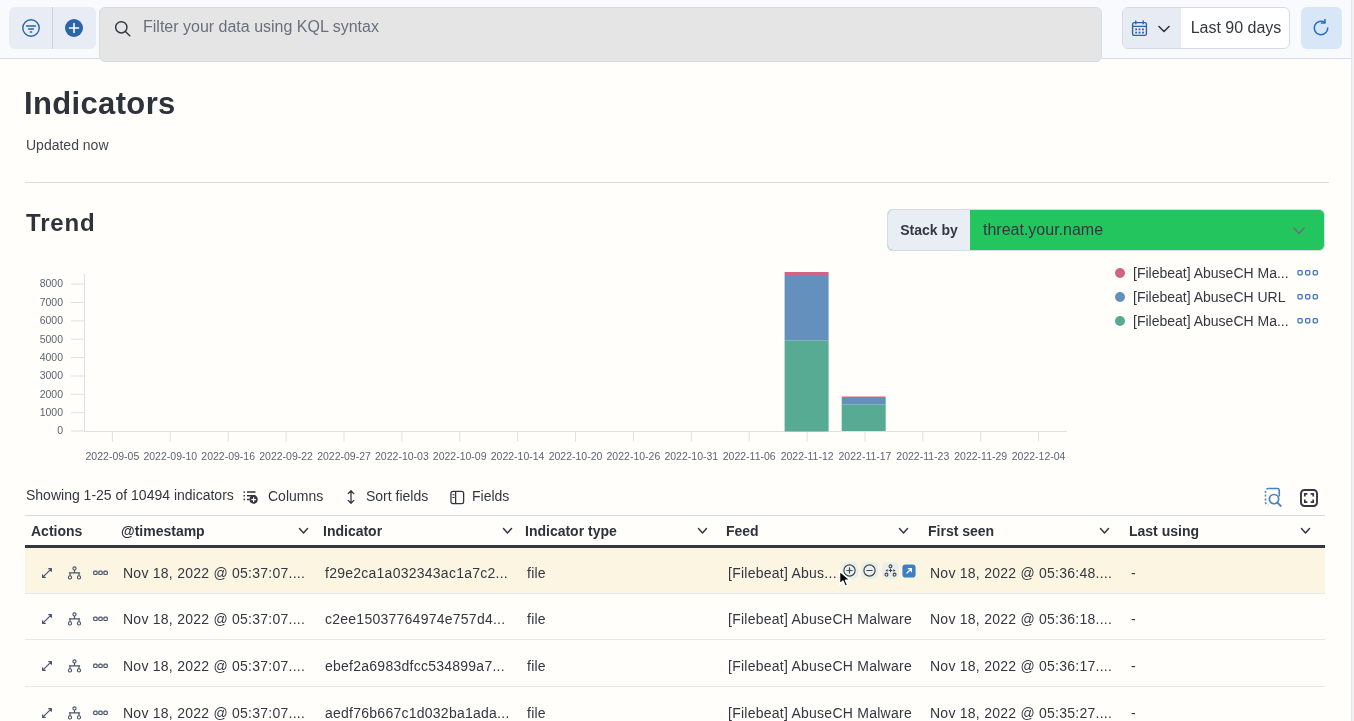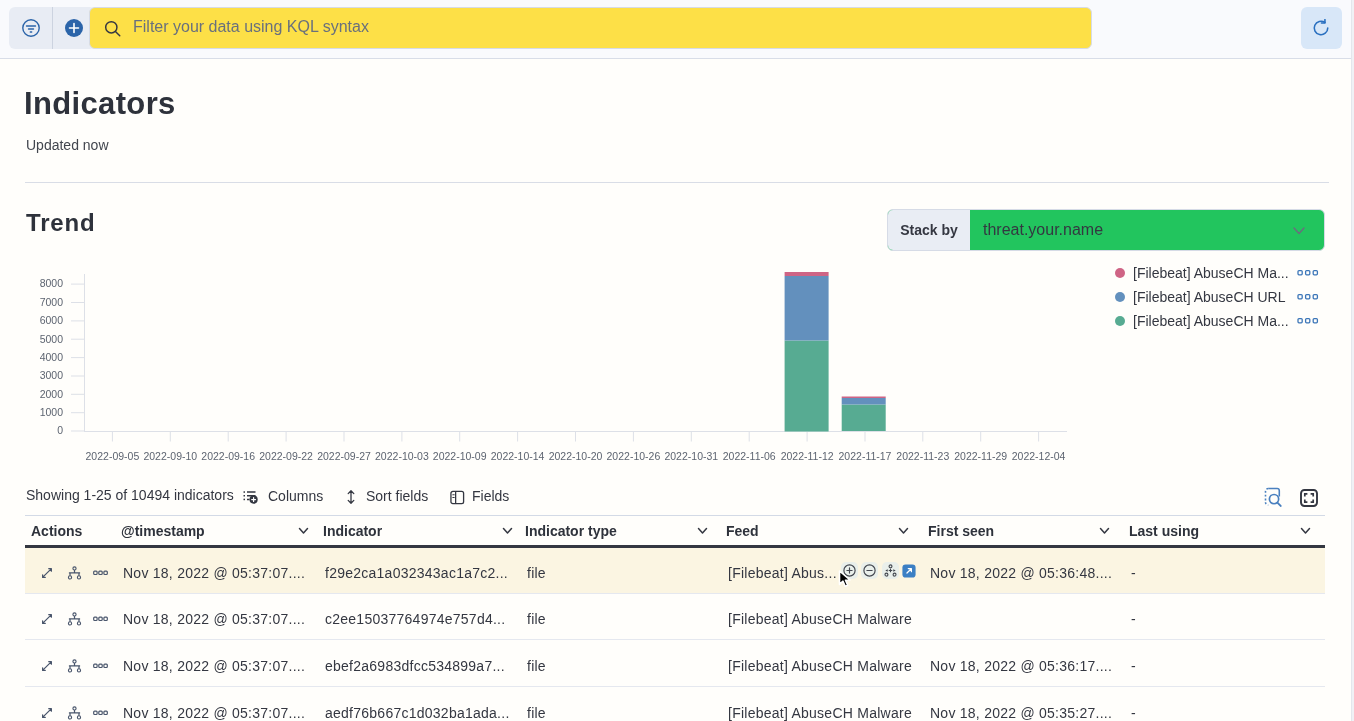--- a/index.html
+++ b/index.html
@@ -6,22 +6,22 @@
   html,body { width:1354px; height:721px; overflow:hidden; background:#fffefb;
     font-family:"Liberation Sans", sans-serif; color:#343741; }
   .abs { position:absolute; }
   
   .topbar { position:absolute; left:0; top:0; width:1354px; height:59px;
     background:#f9fafd; border-bottom:1px solid #d8dde8; }
   .btngroup { position:absolute; left:9px; top:7px; width:87px; height:42px;
     background:#e8ecf4; border-radius:6px; }
   .btngroup .divider { position:absolute; left:43px; top:0; width:1px; height:42px; background:#ccd3e0; }
   .icbox { position:absolute; display:flex; align-items:center; justify-content:center; }
-  .search { position:absolute; left:89px; top:7px; width:1003px; height:42px;
-    background:#fde047; border:1px solid #d6dbe6; border-radius:6px; }
+  .search { position:absolute; left:99px; top:7px; width:1003px; height:55px;
+    background:#e5e5e5; border:1px solid #d6dbe6; border-radius:6px; }
   .search .ph { position:absolute; left:43px; top:10px; font-size:16px; color:#69707d; }
   .datepicker { position:absolute; left:1122px; top:7px; width:168px; height:42px;
     background:#fff; border:1px solid #d6dbe6; border-radius:6px; overflow:hidden; }
   .datepicker .left { position:absolute; left:0; top:0; width:58px; height:42px; background:#e7ebf3; }
   .datepicker .txt { position:absolute; left:58px; top:0; width:110px; height:40px;
     display:flex; align-items:center; justify-content:center; font-size:16px; color:#343741; }
   .refresh { position:absolute; left:1301px; top:7px; width:41px; height:42px;
     background:#d8e7f8; border-radius:6px; }
   
   .h1 { position:absolute; left:24px; top:86px; font-size:31px; font-weight:bold; color:#2e323b; letter-spacing:0.35px; }
@@ -71,20 +71,40 @@
         <path d="M10 5.5 v9 M5.5 10 h9" stroke="#fff" stroke-width="1.6" stroke-linecap="round"></path>
       </svg>
     </div>
   </div>
   <div class="search">
     <svg class="abs" style="left:14px;top:12px;" width="18" height="18" viewBox="0 0 16 16">
       <circle cx="6.5" cy="6.5" r="5" fill="none" stroke="#343741" stroke-width="1.3"></circle>
       <path d="M10.2 10.2 L14 14" stroke="#343741" stroke-width="1.3" stroke-linecap="round"></path>
     </svg>
     <span class="ph">Filter your data using KQL syntax</span>
+  </div>
+  <div class="datepicker">
+    <div class="left"></div>
+    <svg class="abs" style="left:8px;top:12px;" width="17" height="17" viewBox="0 0 16 16">
+      <rect x="1.5" y="2.5" width="13" height="12" rx="1.5" fill="none" stroke="#2b64a9" stroke-width="1.3"></rect>
+      <path d="M1.5 6 h13" stroke="#2b64a9" stroke-width="1.3"></path>
+      <path d="M4.5 1 v2.5 M11.5 1 v2.5" stroke="#2b64a9" stroke-width="1.3" stroke-linecap="round"></path>
+      <g fill="#2b64a9">
+        <rect x="4" y="8" width="1.7" height="1.7"></rect>
+          <rect x="7.2" y="8" width="1.7" height="1.7"></rect>
+          <rect x="10.4" y="8" width="1.7" height="1.7"></rect>
+        <rect x="4" y="11" width="1.7" height="1.7"></rect>
+          <rect x="7.2" y="11" width="1.7" height="1.7"></rect>
+          <rect x="10.4" y="11" width="1.7" height="1.7"></rect>
+      </g>
+    </svg>
+    <svg class="abs" style="left:34px;top:16px;" width="14" height="10" viewBox="0 0 14 10">
+      <path d="M2 2.5 L7 7.5 L12 2.5" fill="none" stroke="#343741" stroke-width="1.6" stroke-linecap="round" stroke-linejoin="round"></path>
+    </svg>
+    <div class="txt">Last 90 days</div>
   </div>
   <div class="refresh">
     <svg class="abs" style="left:11px;top:12px;" width="18" height="18" viewBox="0 0 16 16">
       <path d="M14 8 A6 6 0 1 1 11.5 3.1" fill="none" stroke="#2a70c0" stroke-width="1.4" stroke-linecap="round"></path>
       <path d="M11.5 0.5 V3.6 H8.4" fill="none" stroke="#2a70c0" stroke-width="1.4" stroke-linecap="round" stroke-linejoin="round"></path>
     </svg>
   </div>
 </div>
 
 <div class="h1">Indicators</div>
@@ -305,20 +325,21 @@
           <rect x="0.7" y="1.1" width="3.4" height="3.4" rx="0.9"></rect>
           <rect x="5.8" y="1.1" width="3.4" height="3.4" rx="0.9"></rect>
           <rect x="10.9" y="1.1" width="3.4" height="3.4" rx="0.9"></rect>
         </g>
       </svg>
     </div>
     <div class="cell" style="left:90px;width:202px;">Nov 18, 2022 @ 05:37:07....</div>
     <div class="cell" style="left:292px;width:202px;">c2ee15037764974e757d4...</div>
     <div class="cell" style="left:494px;width:201px;">file</div>
     <div class="cell" style="left:695px;width:202px;">[Filebeat] AbuseCH Malware</div>
+    <div class="cell" style="left:897px;width:201px;">Nov 18, 2022 @ 05:36:18....</div>
     <div class="cell" style="left:1098px;width:202px;">-</div>
   </div>
   <div class="row" style="top:126px;">
     <div class="cell" style="left:0;width:90px;">
       <svg style="margin-left:7px" width="14" height="14" viewBox="0 0 16 16">
         <path d="M3.5 12.5 L12.5 3.5 M10 3 H13 V6 M6 13 H3 V10" fill="none" stroke="#49556b" stroke-width="1.4" stroke-linecap="round" stroke-linejoin="round"></path>
       </svg>
       <svg style="margin-left:13px" width="15" height="14" viewBox="0 0 16 15">
         <g fill="none" stroke="#49556b" stroke-width="1.2">
           <circle cx="8" cy="2.6" r="1.7"></circle>

